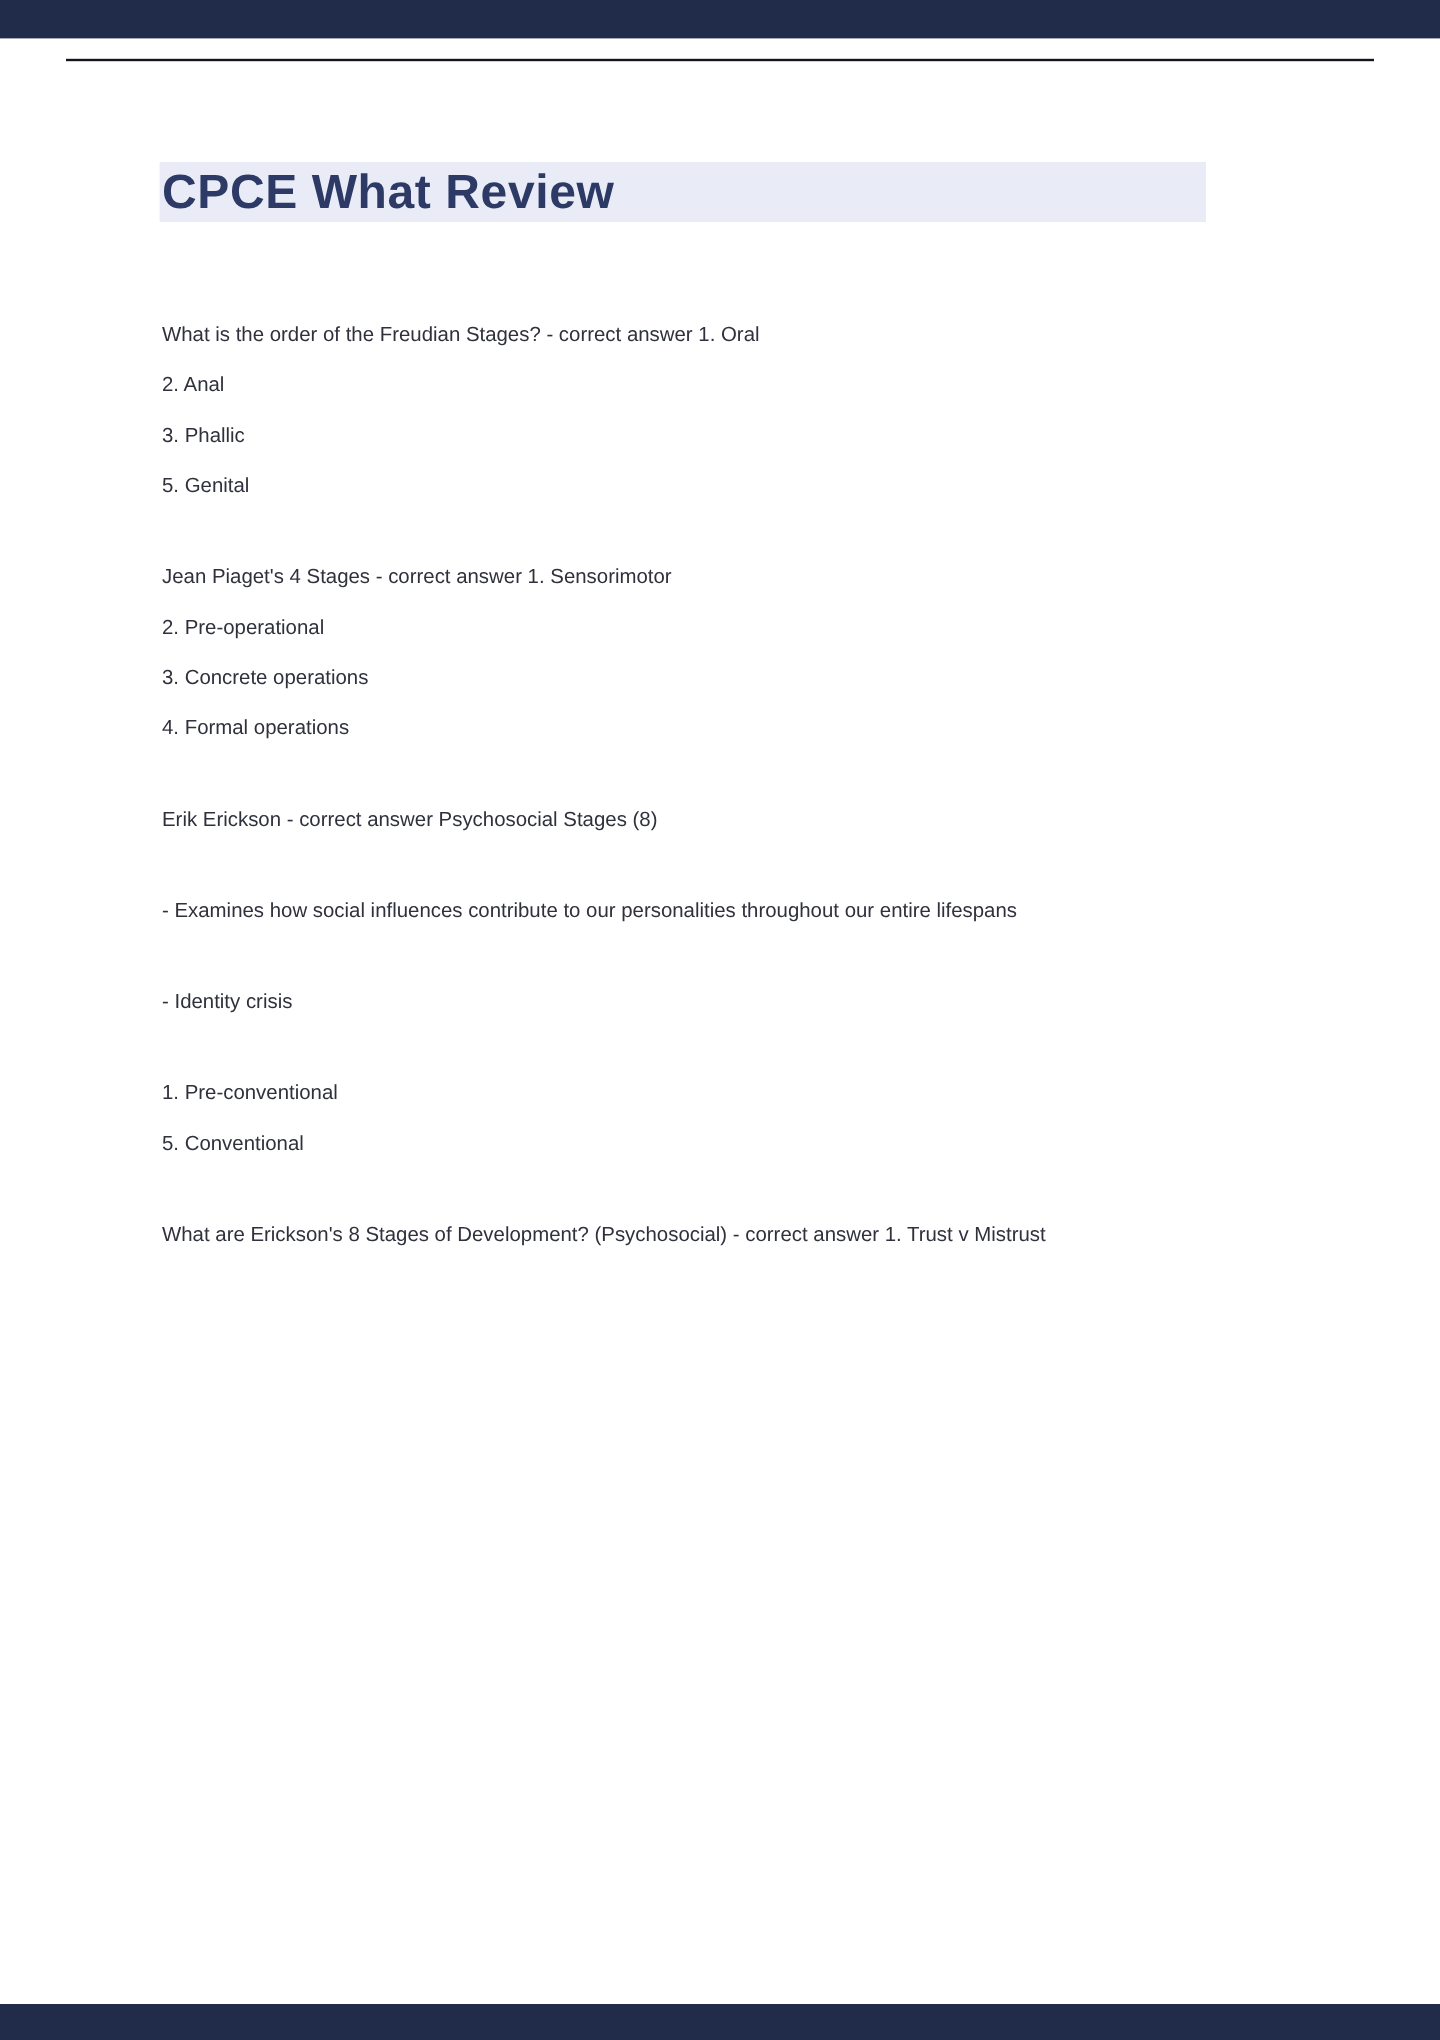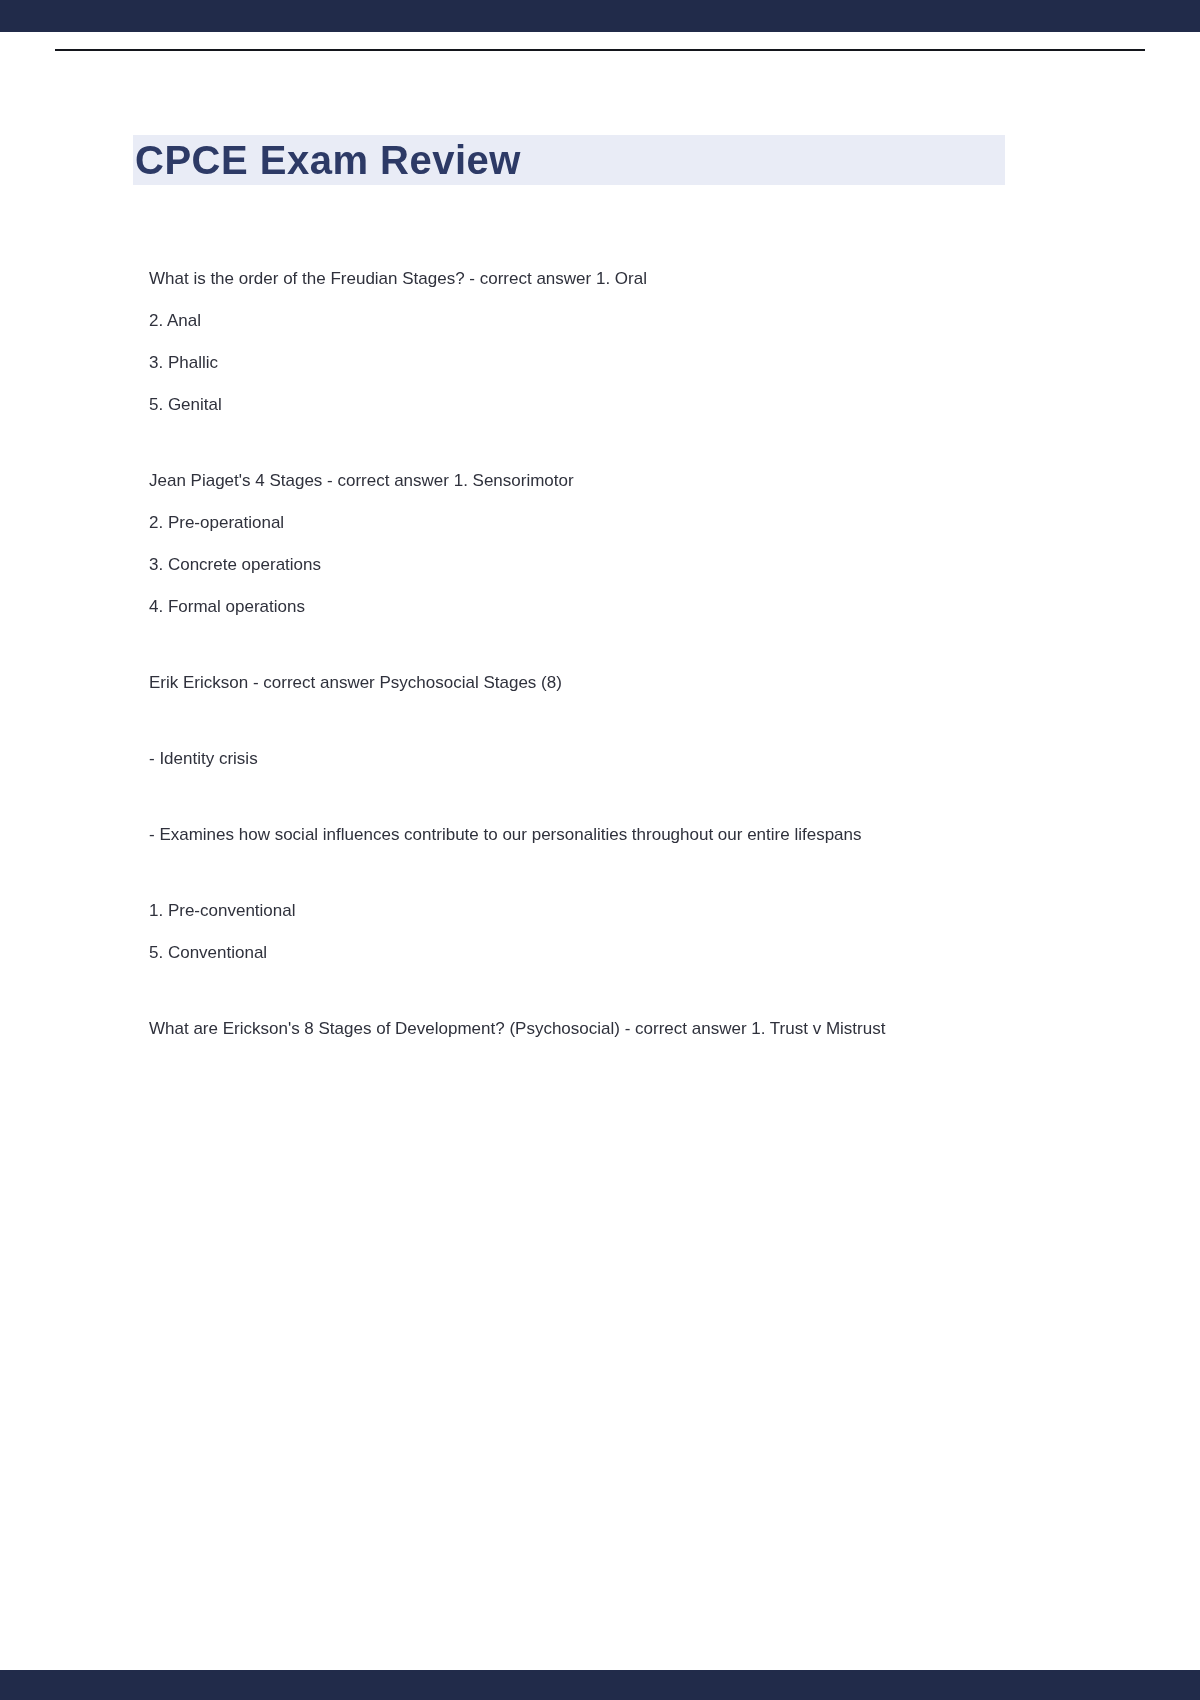--- a/index.html
+++ b/index.html
@@ -52,21 +52,21 @@
     font-size: 40px;
     font-weight: bold;
     line-height: 50px;
     color: #2d3a66;
     letter-spacing: 0.5px;
     font-family: "Liberation Sans", sans-serif;
   }
   .content {
     position: absolute;
     top: 268px;
-    left: 149px;
+    left: 135px;
     width: 950px;
   }
   .content p {
     margin: 0 0 20px 0;
     font-size: 17px;
     line-height: 22px;
     color: #2f313c;
     font-family: "Liberation Sans", sans-serif;
   }
   .content p.new-section {
@@ -74,33 +74,33 @@
   }
 </style>
 </head>
 <body>
 
 <div class="top-bar"></div>
 
 <div class="header-rule"></div>
 
 <div class="title-wrap">
-  <h1 class="doc-title">CPCE Exam Review</h1>
+  <h1 class="doc-title">CPCE What Review</h1>
 </div>
 
 <div class="content">
   <p>What is the order of the Freudian Stages? - correct answer 1. Oral</p>
   <p>2. Anal</p>
   <p>3. Phallic</p>
   <p>5. Genital</p>
   <p class="new-section">Jean Piaget's 4 Stages - correct answer 1. Sensorimotor</p>
   <p>2. Pre-operational</p>
   <p>3. Concrete operations</p>
   <p>4. Formal operations</p>
   <p class="new-section">Erik Erickson - correct answer Psychosocial Stages (8)</p>
+  <p class="new-section">- Examines how social influences contribute to our personalities throughout our entire lifespans</p>
   <p class="new-section">- Identity crisis</p>
-  <p class="new-section">- Examines how social influences contribute to our personalities throughout our entire lifespans</p>
   <p class="new-section">1. Pre-conventional</p>
   <p>5. Conventional</p>
   <p class="new-section">What are Erickson's 8 Stages of Development? (Psychosocial) - correct answer 1. Trust v Mistrust</p>
 </div>
 
 <div class="bottom-bar"></div>
 
 </body></html>

